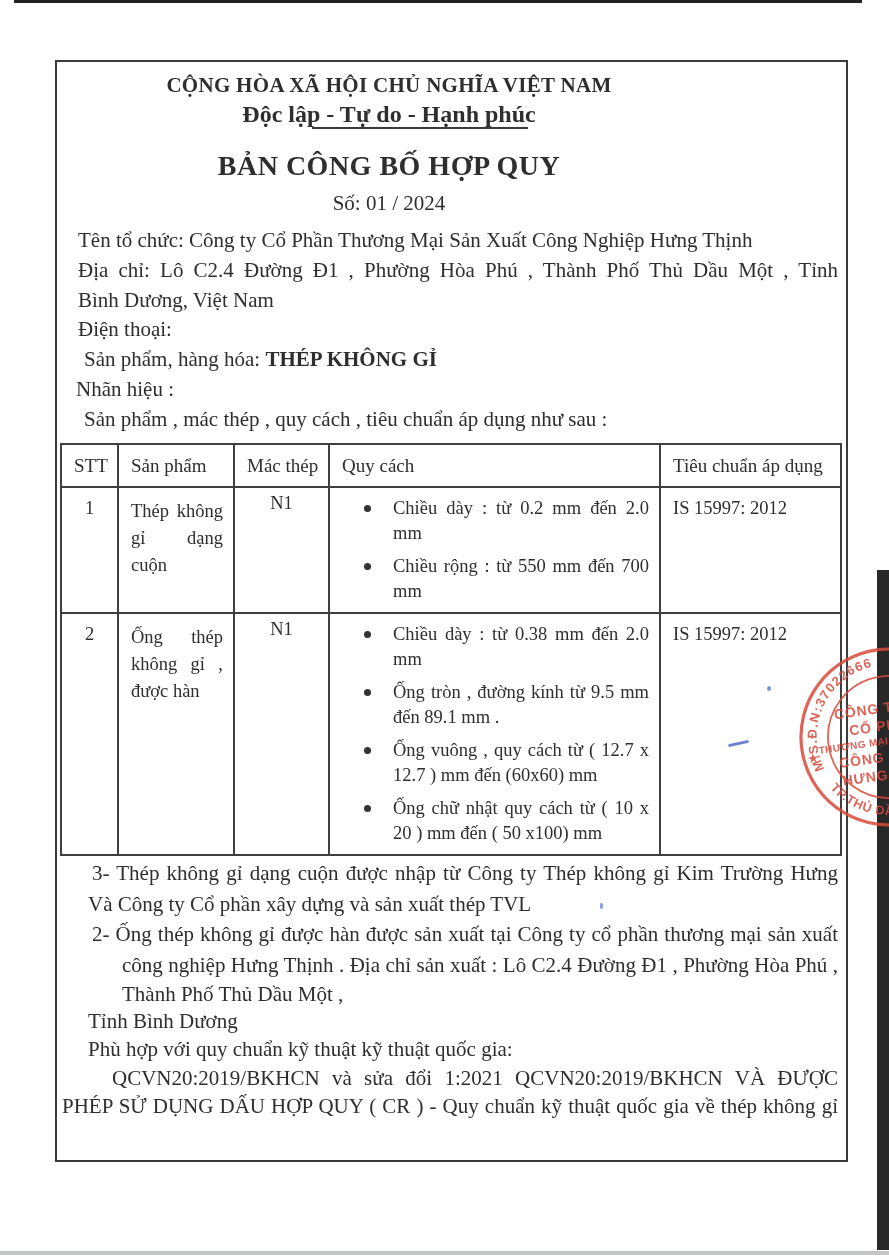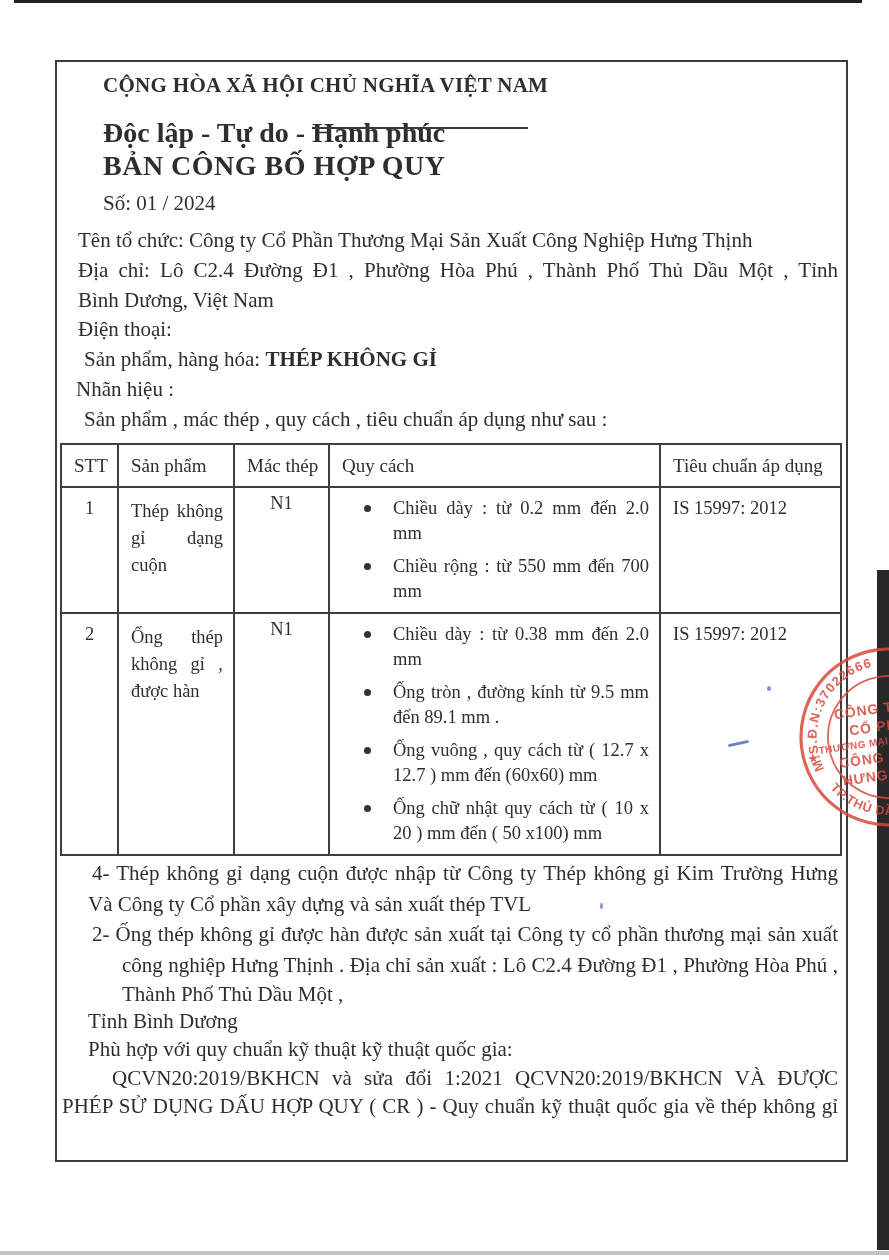--- a/index.html
+++ b/index.html
@@ -7,23 +7,23 @@
        font-family:"Liberation Serif","DejaVu Serif",serif;color:#2e2e2e;}
   .page{position:absolute;inset:0;overflow:hidden;}
 
   
   .scan-top{position:absolute;left:14px;top:0;width:848px;height:3px;background:#222;}
   .scan-right{position:absolute;left:877px;top:570px;width:12px;height:680px;background:#282828;}
   .scan-bottom{position:absolute;left:0;top:1251px;width:889px;height:4px;background:#c3c6c9;}
 
   .frame{position:absolute;left:55px;top:60px;width:789px;height:1098px;border:2px solid #3c3c3c;background:transparent;}
 
-  .hdr{position:absolute;left:55px;width:668px;text-align:left;margin-left:48px;}
+  .hdr{position:absolute;left:55px;width:668px;text-align:center;}
   .national{top:73px;font-size:21px;font-weight:bold;letter-spacing:.3px;}
-  .motto{top:117px;font-size:28px;font-weight:bold;}
+  .motto{top:101px;font-size:24px;font-weight:bold;}
   .motto-underline{position:absolute;left:312px;top:127px;width:216px;height:2px;background:#3a3a3a;}
   .doc-title{top:150px;font-size:28px;font-weight:bold;letter-spacing:.5px;}
   .doc-number{top:191px;font-size:21px;}
 
   .line{position:absolute;font-size:21px;line-height:25px;white-space:nowrap;}
   .just{white-space:normal;text-align:justify;text-align-last:justify;}
 
   table.spec{position:absolute;left:60px;top:443px;width:780px;border-collapse:collapse;table-layout:fixed;
              font-size:18.5px;}
   table.spec th,table.spec td{border:2px solid #3f3f3f;vertical-align:top;font-weight:normal;}
@@ -126,21 +126,21 @@
         <div class="bullet">
               <span class="dot"></span>
               <span class="btext">Ống chữ nhật quy cách từ ( 10 x 20 ) mm đến ( 50 x100) mm</span>
             </div>
       </td>
       <td class="standard">IS 15997: 2012</td>
     </tr>
   </tbody>
     </table>
 
-  <div class="line just" style="left:92px;top:861px;width:746px;">4- Thép không gỉ dạng cuộn được nhập từ Công ty Thép không gỉ Kim Trường Hưng</div>
+  <div class="line just" style="left:92px;top:861px;width:746px;">3- Thép không gỉ dạng cuộn được nhập từ Công ty Thép không gỉ Kim Trường Hưng</div>
   <div class="line" style="left:88px;top:892px;">Và Công ty Cổ phần xây dựng và sản xuất thép TVL</div>
   <div class="line just" style="left:92px;top:922px;width:746px;">2- Ống thép không gỉ được hàn được sản xuất tại Công ty cổ phần thương mại sản xuất</div>
   <div class="line just" style="left:122px;top:953px;width:716px;">công nghiệp Hưng Thịnh . Địa chỉ sản xuất : Lô C2.4 Đường Đ1 , Phường Hòa Phú ,</div>
   <div class="line" style="left:122px;top:982px;">Thành Phố Thủ Dầu Một ,</div>
   <div class="line" style="left:88px;top:1009px;">Tỉnh Bình Dương</div>
   <div class="line" style="left:88px;top:1037px;">Phù hợp với quy chuẩn kỹ thuật kỹ thuật quốc gia:</div>
   <div class="line just" style="left:112px;top:1066px;width:726px;">QCVN20:2019/BKHCN và sửa đổi 1:2021 QCVN20:2019/BKHCN VÀ ĐƯỢC</div>
   <div class="line just" style="left:62px;top:1094px;width:776px;">PHÉP SỬ DỤNG DẤU HỢP QUY ( CR ) - Quy chuẩn kỹ thuật quốc gia về thép không gỉ</div>
 
   <div class="ink-dash"></div>

